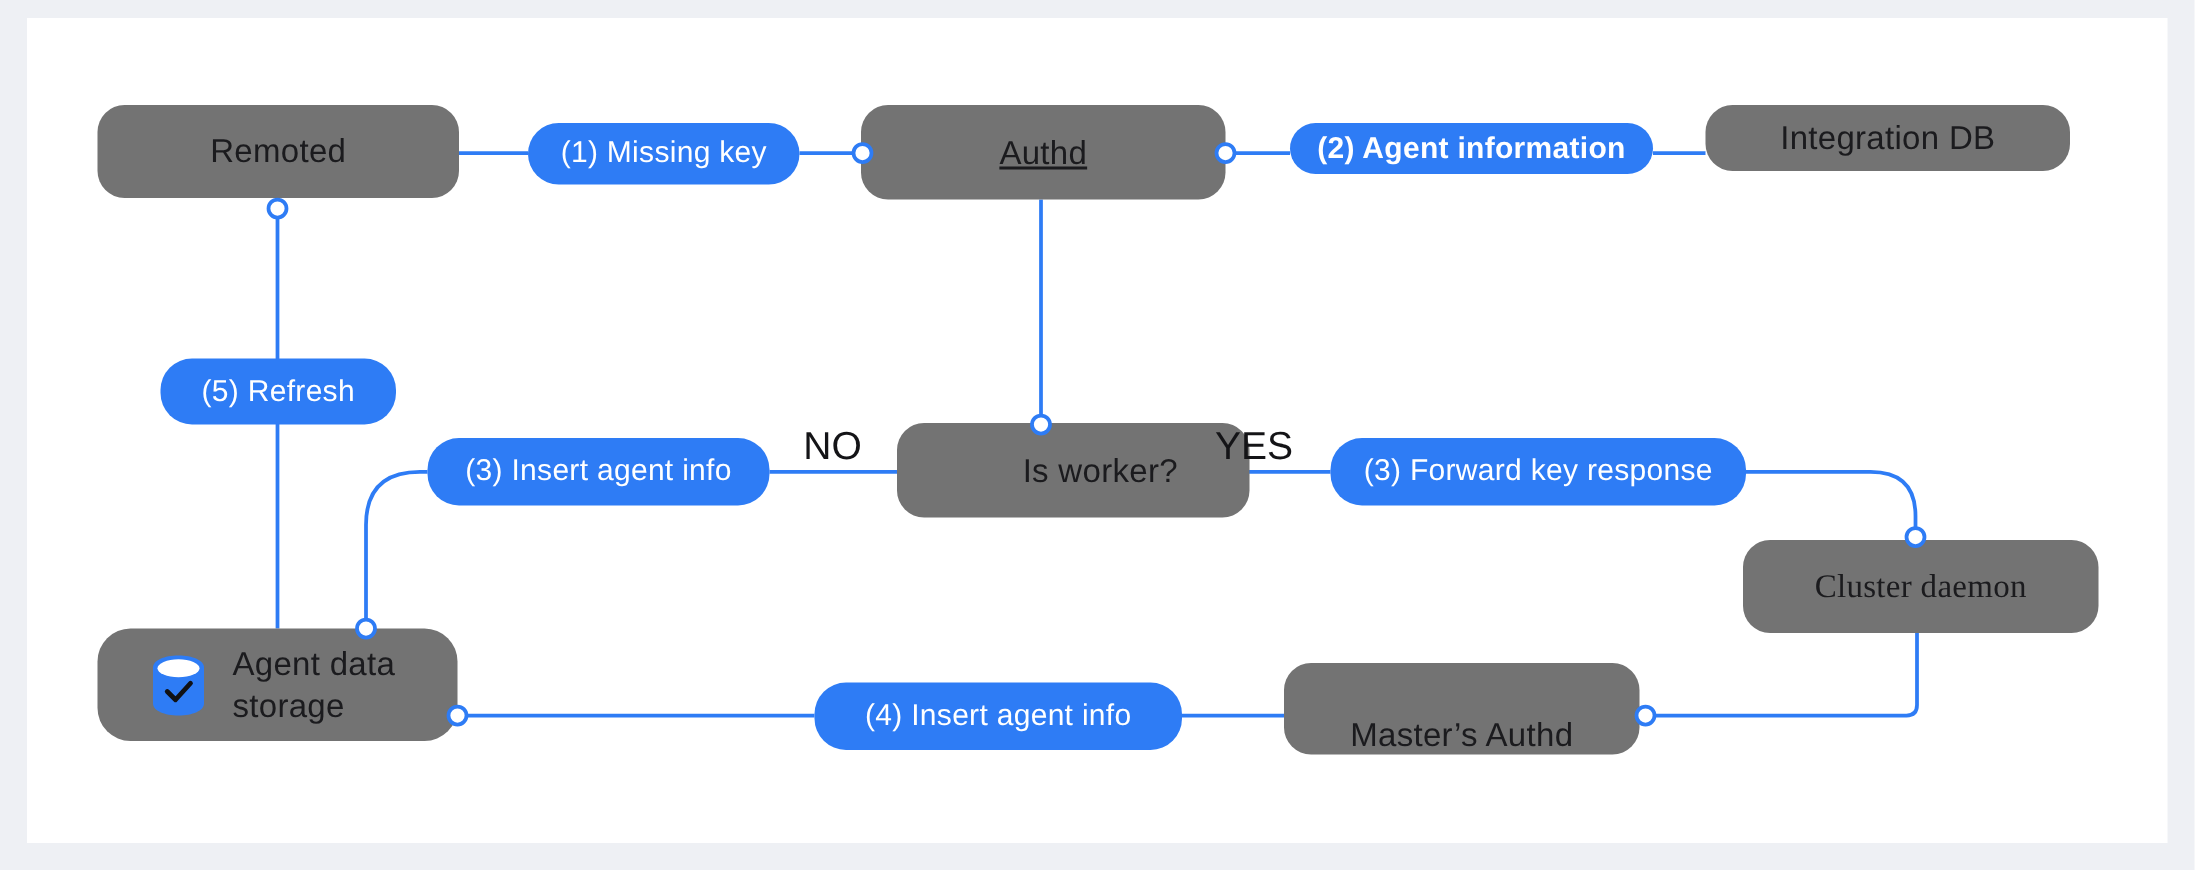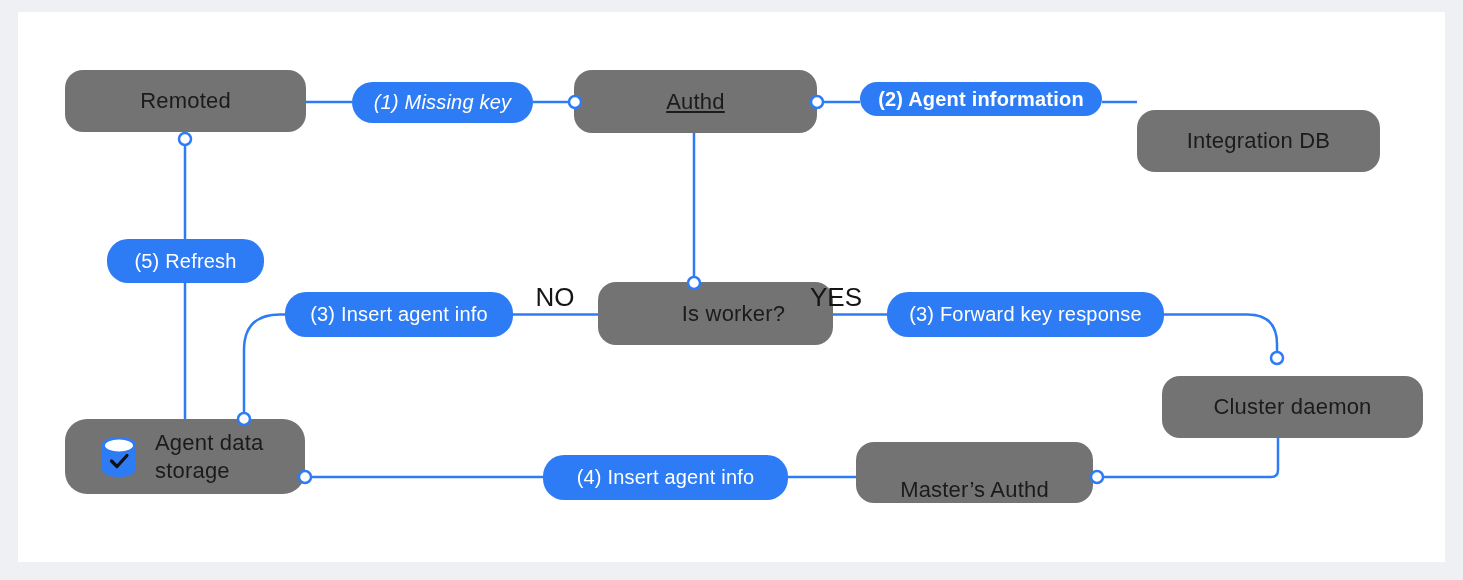--- a/index.html
+++ b/index.html
@@ -30,33 +30,33 @@
     font-size:20px;color:#ffffff;letter-spacing:.2px;
   }
   .branch-label{
     position:absolute;z-index:2;
     font-size:26px;font-weight:500;color:#141417;
     text-align:center;
   }
   
   .n-remoted{left:65px;top:70px;width:241px;height:62px;}
   .n-authd{left:574px;top:70px;width:243px;height:63px;text-decoration:underline;}
-  .n-integration{left:1137px;top:70px;width:243px;height:62px;margin-top:40px;}
+  .n-integration{left:1137px;top:70px;width:243px;height:44px;}
   .n-isworker{left:598px;top:282px;width:199px;height:63px;padding-left:36px;}
-  .n-cluster{left:1162px;top:376px;width:261px;height:62px;}
+  .n-cluster{left:1162px;top:360px;width:237px;height:62px;font-family:Liberation Serif, serif;}
   .n-masters{left:856px;top:442px;width:237px;height:61px;align-items:flex-end;}
   .n-storage{
     left:65px;top:419px;width:240px;height:75px;border-radius:22px;
     justify-content:flex-start;
     align-items:center;
   }
   .n-storage .db-icon{margin:0 16px 0 34px;flex:0 0 auto;display:block;}
   .n-storage .storage-text{line-height:28px;}
   
-  .p-missing{left:352px;top:82px;width:181px;height:41px;font-style:italic;}
+  .p-missing{left:352px;top:82px;width:181px;height:41px;}
   .p-agentinfo{left:860px;top:82px;width:242px;height:34px;font-weight:bold;}
   .p-refresh{left:107px;top:239px;width:157px;height:44px;}
   .p-insert3{left:285px;top:292px;width:228px;height:45px;}
   .p-forward{left:887px;top:292px;width:277px;height:45px;}
   .p-insert4{left:543px;top:455px;width:245px;height:45px;}
   
   .l-no{left:528px;top:282px;width:54px;}
   .l-yes{left:808px;top:282px;width:56px;}
 </style>
 </head>

